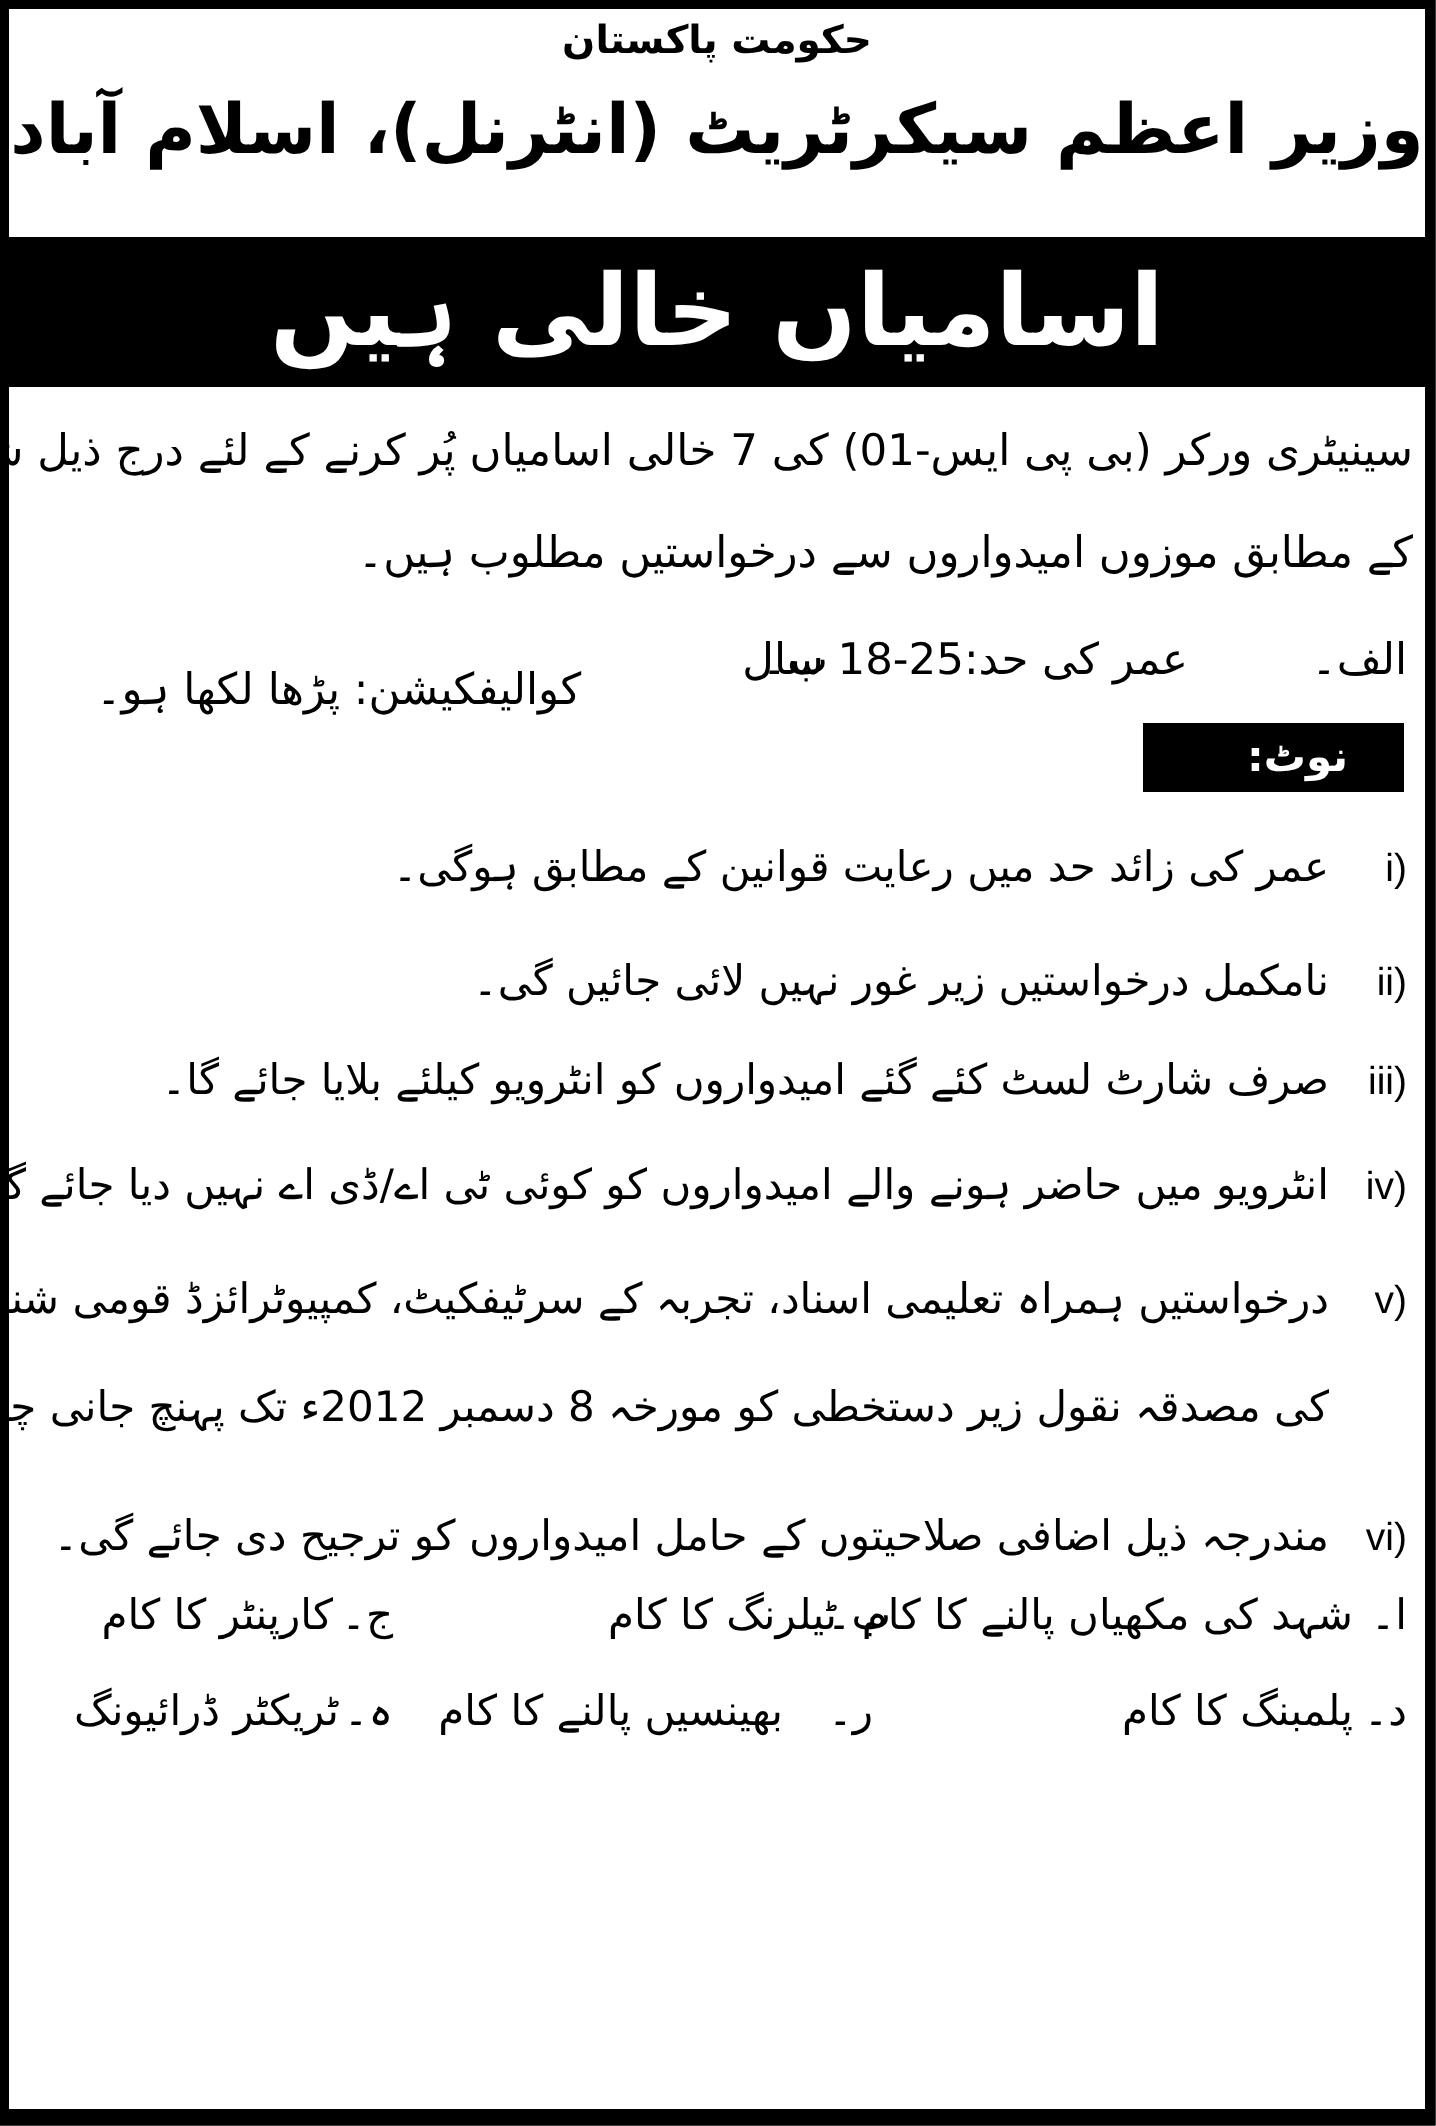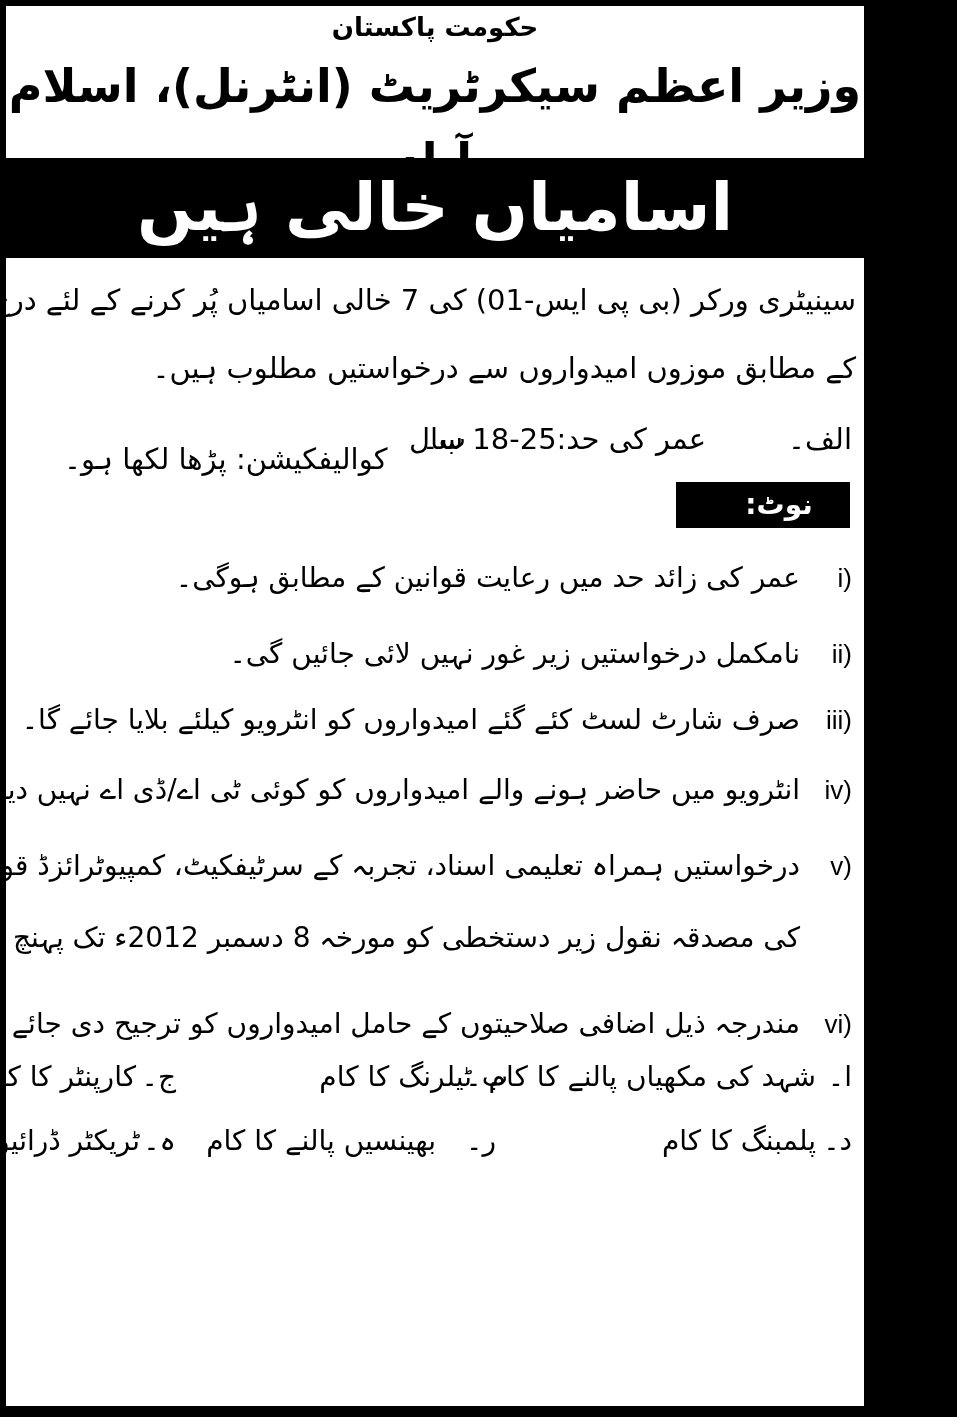--- a/index.html
+++ b/index.html
@@ -1,17 +1,17 @@
 <!DOCTYPE html>
 <html><head>
 <meta charset="utf-8">
 <style>
   html, body { margin:0; padding:0; background:#000; }
   body { width:957px; height:1417px; position:relative; overflow:hidden; font-family:"DejaVu Sans", sans-serif; }
-  .frame { position:absolute; left:6px; top:6px; width:858px; height:1400px; background:#fff; overflow:hidden; }
+  .frame { position:absolute; left:6px; top:6px; width:944px; height:1400px; background:#fff; overflow:hidden; }
   .rtl { direction:rtl; unicode-bidi:embed; }
   .hdr-small { position:absolute; top:6px; left:0; width:100%; text-align:center; font-size:26px; font-weight:bold; color:#000; }
   .hdr-big { position:absolute; top:44px; left:0; width:100%; text-align:center; font-size:46px; font-weight:bold; color:#000; line-height:1.6; }
   .banner { position:absolute; top:152px; left:0; width:100%; height:100px; background:#000; color:#fff; text-align:center; font-size:66px; font-weight:bold; line-height:100px; }
   .line { position:absolute; right:8px; left:8px; font-size:29px; color:#000; white-space:nowrap; line-height:48px; }
   .intro1 { top:270px; }
   .intro2 { top:338px; }
   .reqrow { position:absolute; top:410px; left:8px; right:8px; height:56px; font-size:29px; }
   .reqrow span { position:absolute; top:6px; white-space:nowrap; }
   .nota { position:absolute; top:476px; right:14px; width:142px; height:46px; background:#000; color:#fff; font-size:28px; font-weight:bold; text-align:center; line-height:46px;padding-left:32px; }

